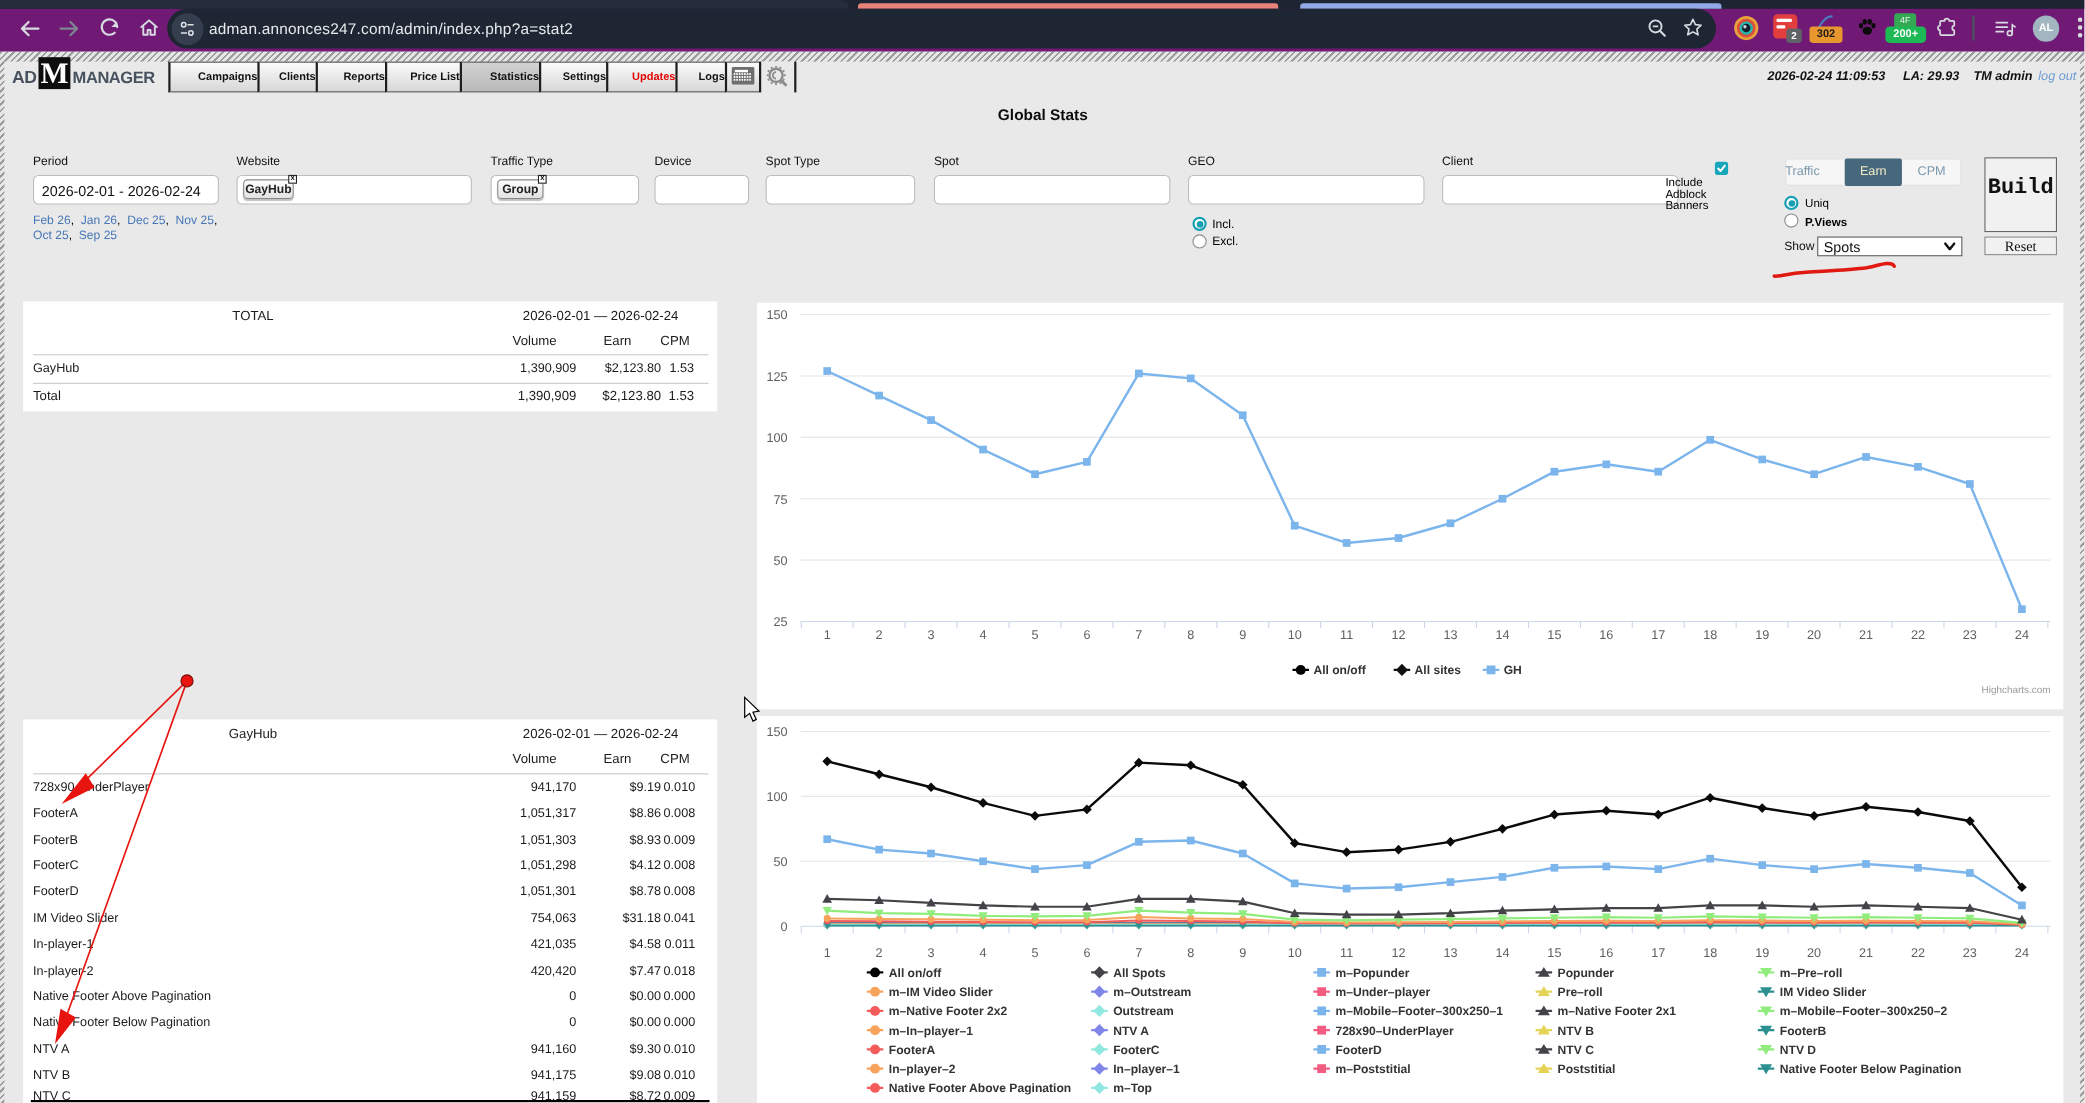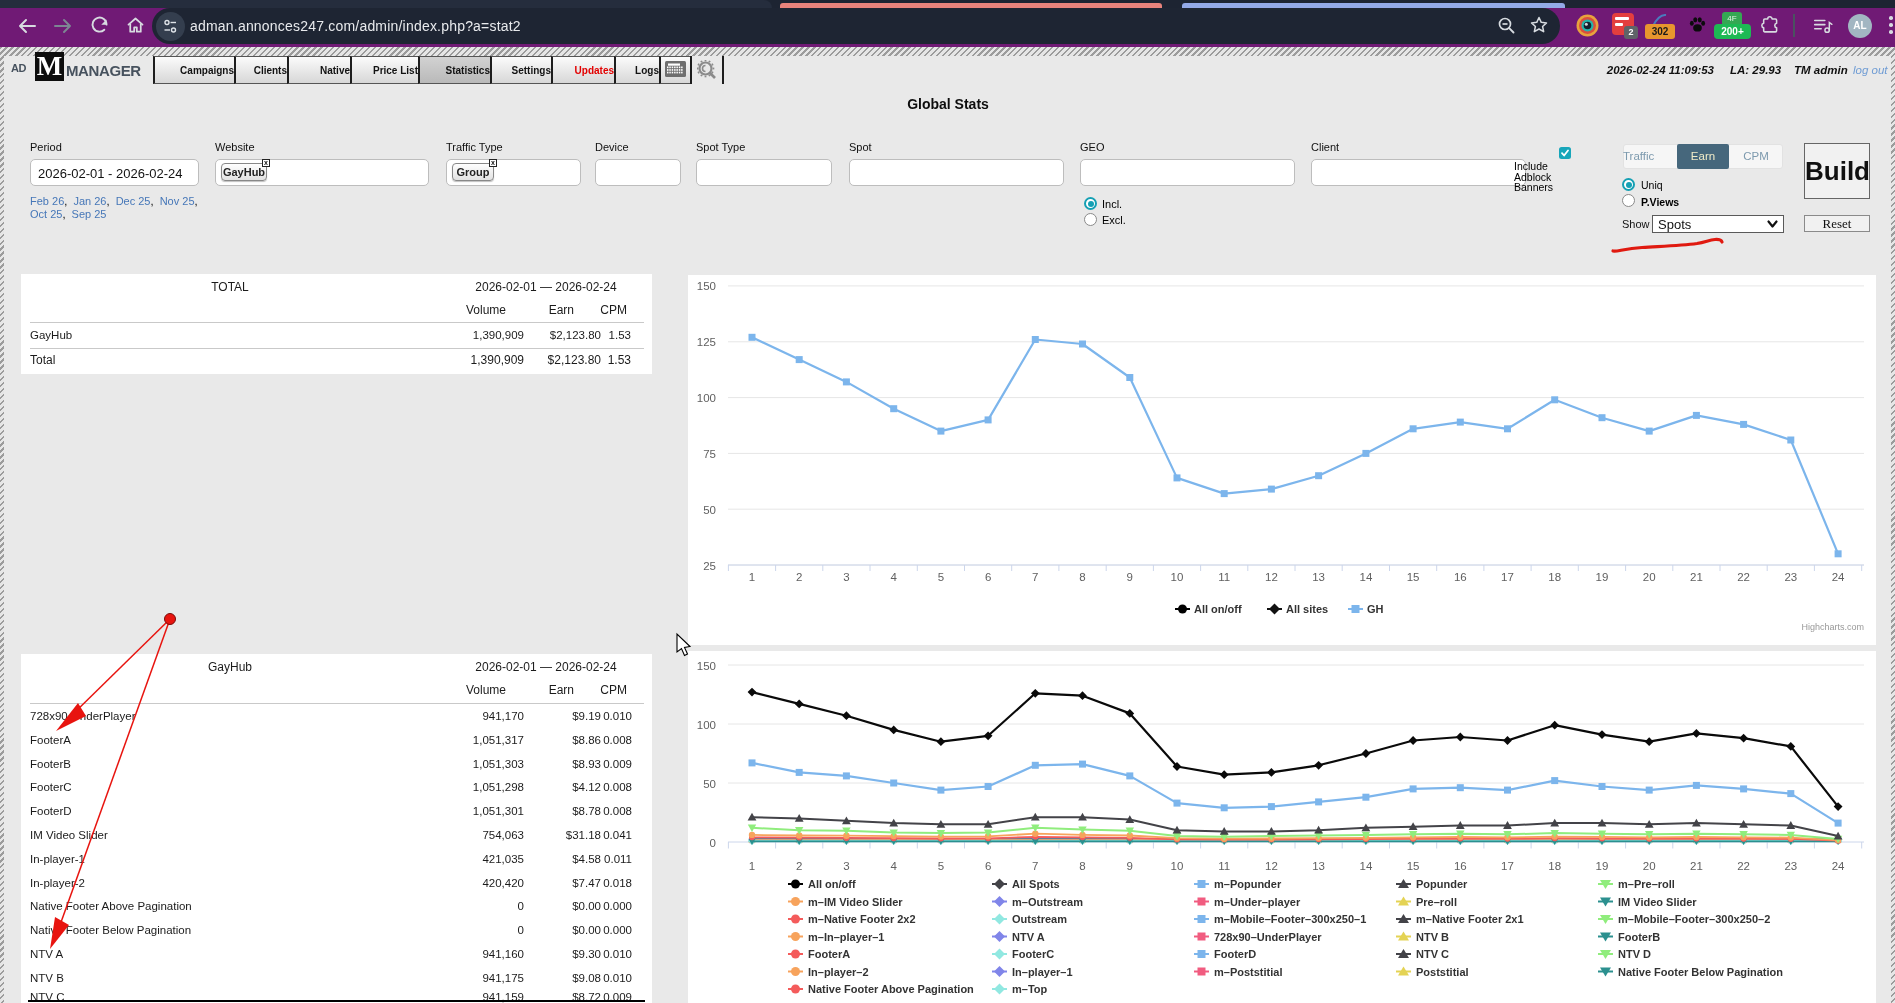--- a/index.html
+++ b/index.html
@@ -89,26 +89,26 @@
       <circle cx="16.5" cy="16.5" r="2.4" stroke="#d7dbe0" stroke-width="1.6" fill="none"></circle>
       <path d="M18.9 16.5V8.2l2.8 2" stroke="#d7dbe0" stroke-width="1.6" fill="none" stroke-linecap="round"></path>
     </svg>
     <div class="abs" style="left:1848px;top:14px;width:24px;height:24px;border-radius:50%;background:#a2b6c2;color:#fff;font-size:10px;font-weight:bold;text-align:center;line-height:24px">AL</div>
     <div class="abs" style="left:1889px;top:16px;width:3.5px;height:3.5px;border-radius:50%;background:#d7dbe0"></div>
     <div class="abs" style="left:1889px;top:23px;width:3.5px;height:3.5px;border-radius:50%;background:#d7dbe0"></div>
     <div class="abs" style="left:1889px;top:30px;width:3.5px;height:3.5px;border-radius:50%;background:#d7dbe0"></div>
   </div>
 <div class="abs" style="left:0;top:47px;width:1895px;height:956px;background:repeating-linear-gradient(135deg,#9c9c9c 0 1.6px,#e6e6e6 1.6px 4.2px)"></div>
 <div class="abs" style="left:4px;top:56px;width:1887px;height:947px;background:#e9e9e9"></div>
-<div class="abs" style="left:11px;top:62px;font-size:11px;font-weight:bold;color:#47525e;letter-spacing:-0.4px">AD</div>
+<div class="abs" style="left:11px;top:62px;font-size:16px;font-weight:bold;color:#47525e;letter-spacing:-0.4px">AD</div>
 <div class="abs" style="left:35px;top:52px;width:29px;height:29px;background:#0d0d0d;color:#fff;text-align:center;font-family:'Liberation Serif',serif;font-weight:bold;font-size:27px;line-height:29px">M</div>
 <div class="abs" style="left:66px;top:62px;font-size:15px;font-weight:bold;color:#47525e;letter-spacing:-0.4px">MANAGER</div>
 <div class="tab" style="left:153px;width:81px;color:#121212">Campaigns</div>
 <div class="tab" style="left:234px;width:53px;color:#121212">Clients</div>
-<div class="tab" style="left:287px;width:63px;color:#121212">Native</div>
+<div class="tab" style="left:287px;width:63px;color:#121212">Reports</div>
 <div class="tab" style="left:350px;width:68px;color:#121212">Price List</div>
 <div class="tab" style="left:418px;width:72px;background:linear-gradient(#d2d2d2,#b9b9b9);color:#121212">Statistics</div>
 <div class="tab" style="left:490px;width:61px;color:#121212">Settings</div>
 <div class="tab" style="left:551px;width:63px;color:#e20000">Updates</div>
 <div class="tab" style="left:614px;width:45px;color:#121212">Logs</div>
 <div class="tab" style="left:659px;width:31px"></div>
 <div class="tab" style="left:690px;width:34px;border-right:2px solid #1d1d1d;background:#e9e9e9;border-top:none;border-bottom:none"></div>
 <svg class="abs" style="left:665px;top:61px" width="21" height="16" viewBox="0 0 21 16">
     <rect x="0" y="0" width="21" height="16" rx="1.5" fill="#6e6e6e"></rect>
     <rect x="3" y="2.5" width="12" height="2.2" fill="#fff"></rect>
@@ -198,21 +198,21 @@
 <div class="radio sel" style="left:1622px;top:178px"></div>
 <div class="abs" style="left:1641px;top:179px;font-size:10.5px;font-weight:normal">Uniq</div>
 <div class="radio" style="left:1622px;top:194px"></div>
 <div class="abs" style="left:1641px;top:196px;font-size:10.5px;font-weight:bold">P.Views</div>
 <div class="abs" style="left:1622px;top:218px;font-size:11px;color:#111">Show</div>
 <div class="abs" style="left:1652px;top:215px;width:132px;height:18px;background:#fff;border:1.5px solid #5a5a5a"></div>
 <div class="abs" style="left:1658px;top:216.5px;font-size:13px;color:#111">Spots</div>
 <svg class="abs" style="left:1767px;top:220px" width="11" height="8" viewBox="0 0 11 8">
     <path d="M1.5 1.5L5.5 6.5l4-5" stroke="#111" stroke-width="2.2" fill="none" stroke-linecap="round" stroke-linejoin="round"></path>
   </svg>
-<div class="abs" style="left:1804px;top:143px;width:66px;height:56px;background:#f1f1f1;border:1.5px solid #666;font-family:Liberation Sans, sans-serif;font-size:26px;font-weight:bold;color:#111;text-align:center;line-height:54px">Build</div>
+<div class="abs" style="left:1804px;top:143px;width:66px;height:68px;background:#f1f1f1;border:1.5px solid #666;font-family:Liberation Mono, monospace;font-size:20px;font-weight:bold;color:#111;text-align:center;line-height:54px">Build</div>
 <div class="abs" style="left:1804px;top:215px;width:66px;height:17px;background:#f1f1f1;border:1px solid #8a8a8a;font-family:'Liberation Serif',serif;font-size:13px;color:#111;text-align:center;line-height:15px">Reset</div>
 <div class="panel" style="left:21px;top:274px;width:631px;height:100px"></div>
 <div class="t c b" style="left:30px;top:281px;width:400px">TOTAL</div>
 <div class="t c b" style="left:346px;top:281px;width:400px">2026-02-01 — 2026-02-24</div>
 <div class="t r b" style="left:306px;top:304px;width:200px">Volume</div>
 <div class="t r b" style="left:374px;top:304px;width:200px">Earn</div>
 <div class="t r b" style="left:427px;top:304px;width:200px">CPM</div>
 <div class="hline" style="left:30px;top:322px;width:614px"></div>
 <div class="t " style="left:30px;top:329px">GayHub</div>
 <div class="t r " style="left:324px;top:329px;width:200px">1,390,909</div>

